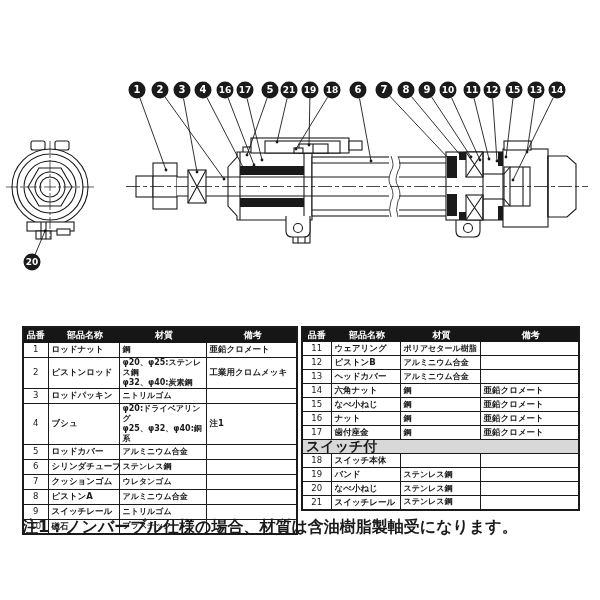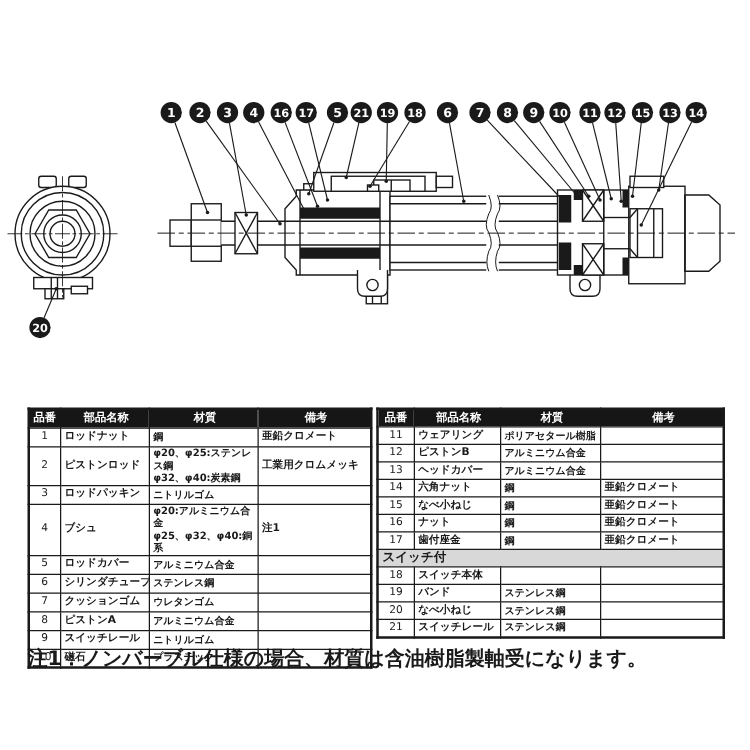--- a/index.html
+++ b/index.html
@@ -21,21 +21,21 @@
   .ptable th.no{text-align:center;padding:0;}
   .ptable td{
     border:1px solid #1a1a1a;font-size:8.5px;font-weight:bold;
     padding:0 1px 0 3px;vertical-align:middle;line-height:11px;overflow:hidden;white-space:nowrap;
   }
   .ptable td.no{text-align:center;font-weight:normal;padding:0;}
   .ptable td.material{font-size:8px;white-space:pre-line;line-height:10px;}
   #tbl-left tr{height:15px;}
   #tbl-right tr{height:14px;}
   .ptable tr.tall{height:27px !important;}
-  .ptable td.section{background:#d8d8d8;font-size:10px;height:12px;line-height:11px;}
+  .ptable td.section{background:#d8d8d8;font-size:14px;height:12px;line-height:11px;}
   .ptable{border:2px solid #1a1a1a;}
 </style>
 </head>
 <body>
 
 <div id="stage">
 
   <svg id="diagram" width="600" height="300" viewBox="0 0 600 300">
 
     <g stroke="#1a1a1a" fill="none" stroke-width="1.1">
@@ -325,21 +325,21 @@
         </tr>
         <tr>
           <td class="no">3</td>
           <td class="name">ロッドパッキン</td>
           <td class="material">ニトリルゴム</td>
           <td class="remark"></td>
         </tr>
         <tr class="tall">
           <td class="no">4</td>
           <td class="name">ブシュ</td>
-          <td class="material">φ20:アルミニウム合金
+          <td class="material">φ20:ドライベアリング
 φ25、φ32、φ40:銅系</td>
           <td class="remark">注1</td>
         </tr>
         <tr>
           <td class="no">5</td>
           <td class="name">ロッドカバー</td>
           <td class="material">アルミニウム合金</td>
           <td class="remark"></td>
         </tr>
         <tr>

